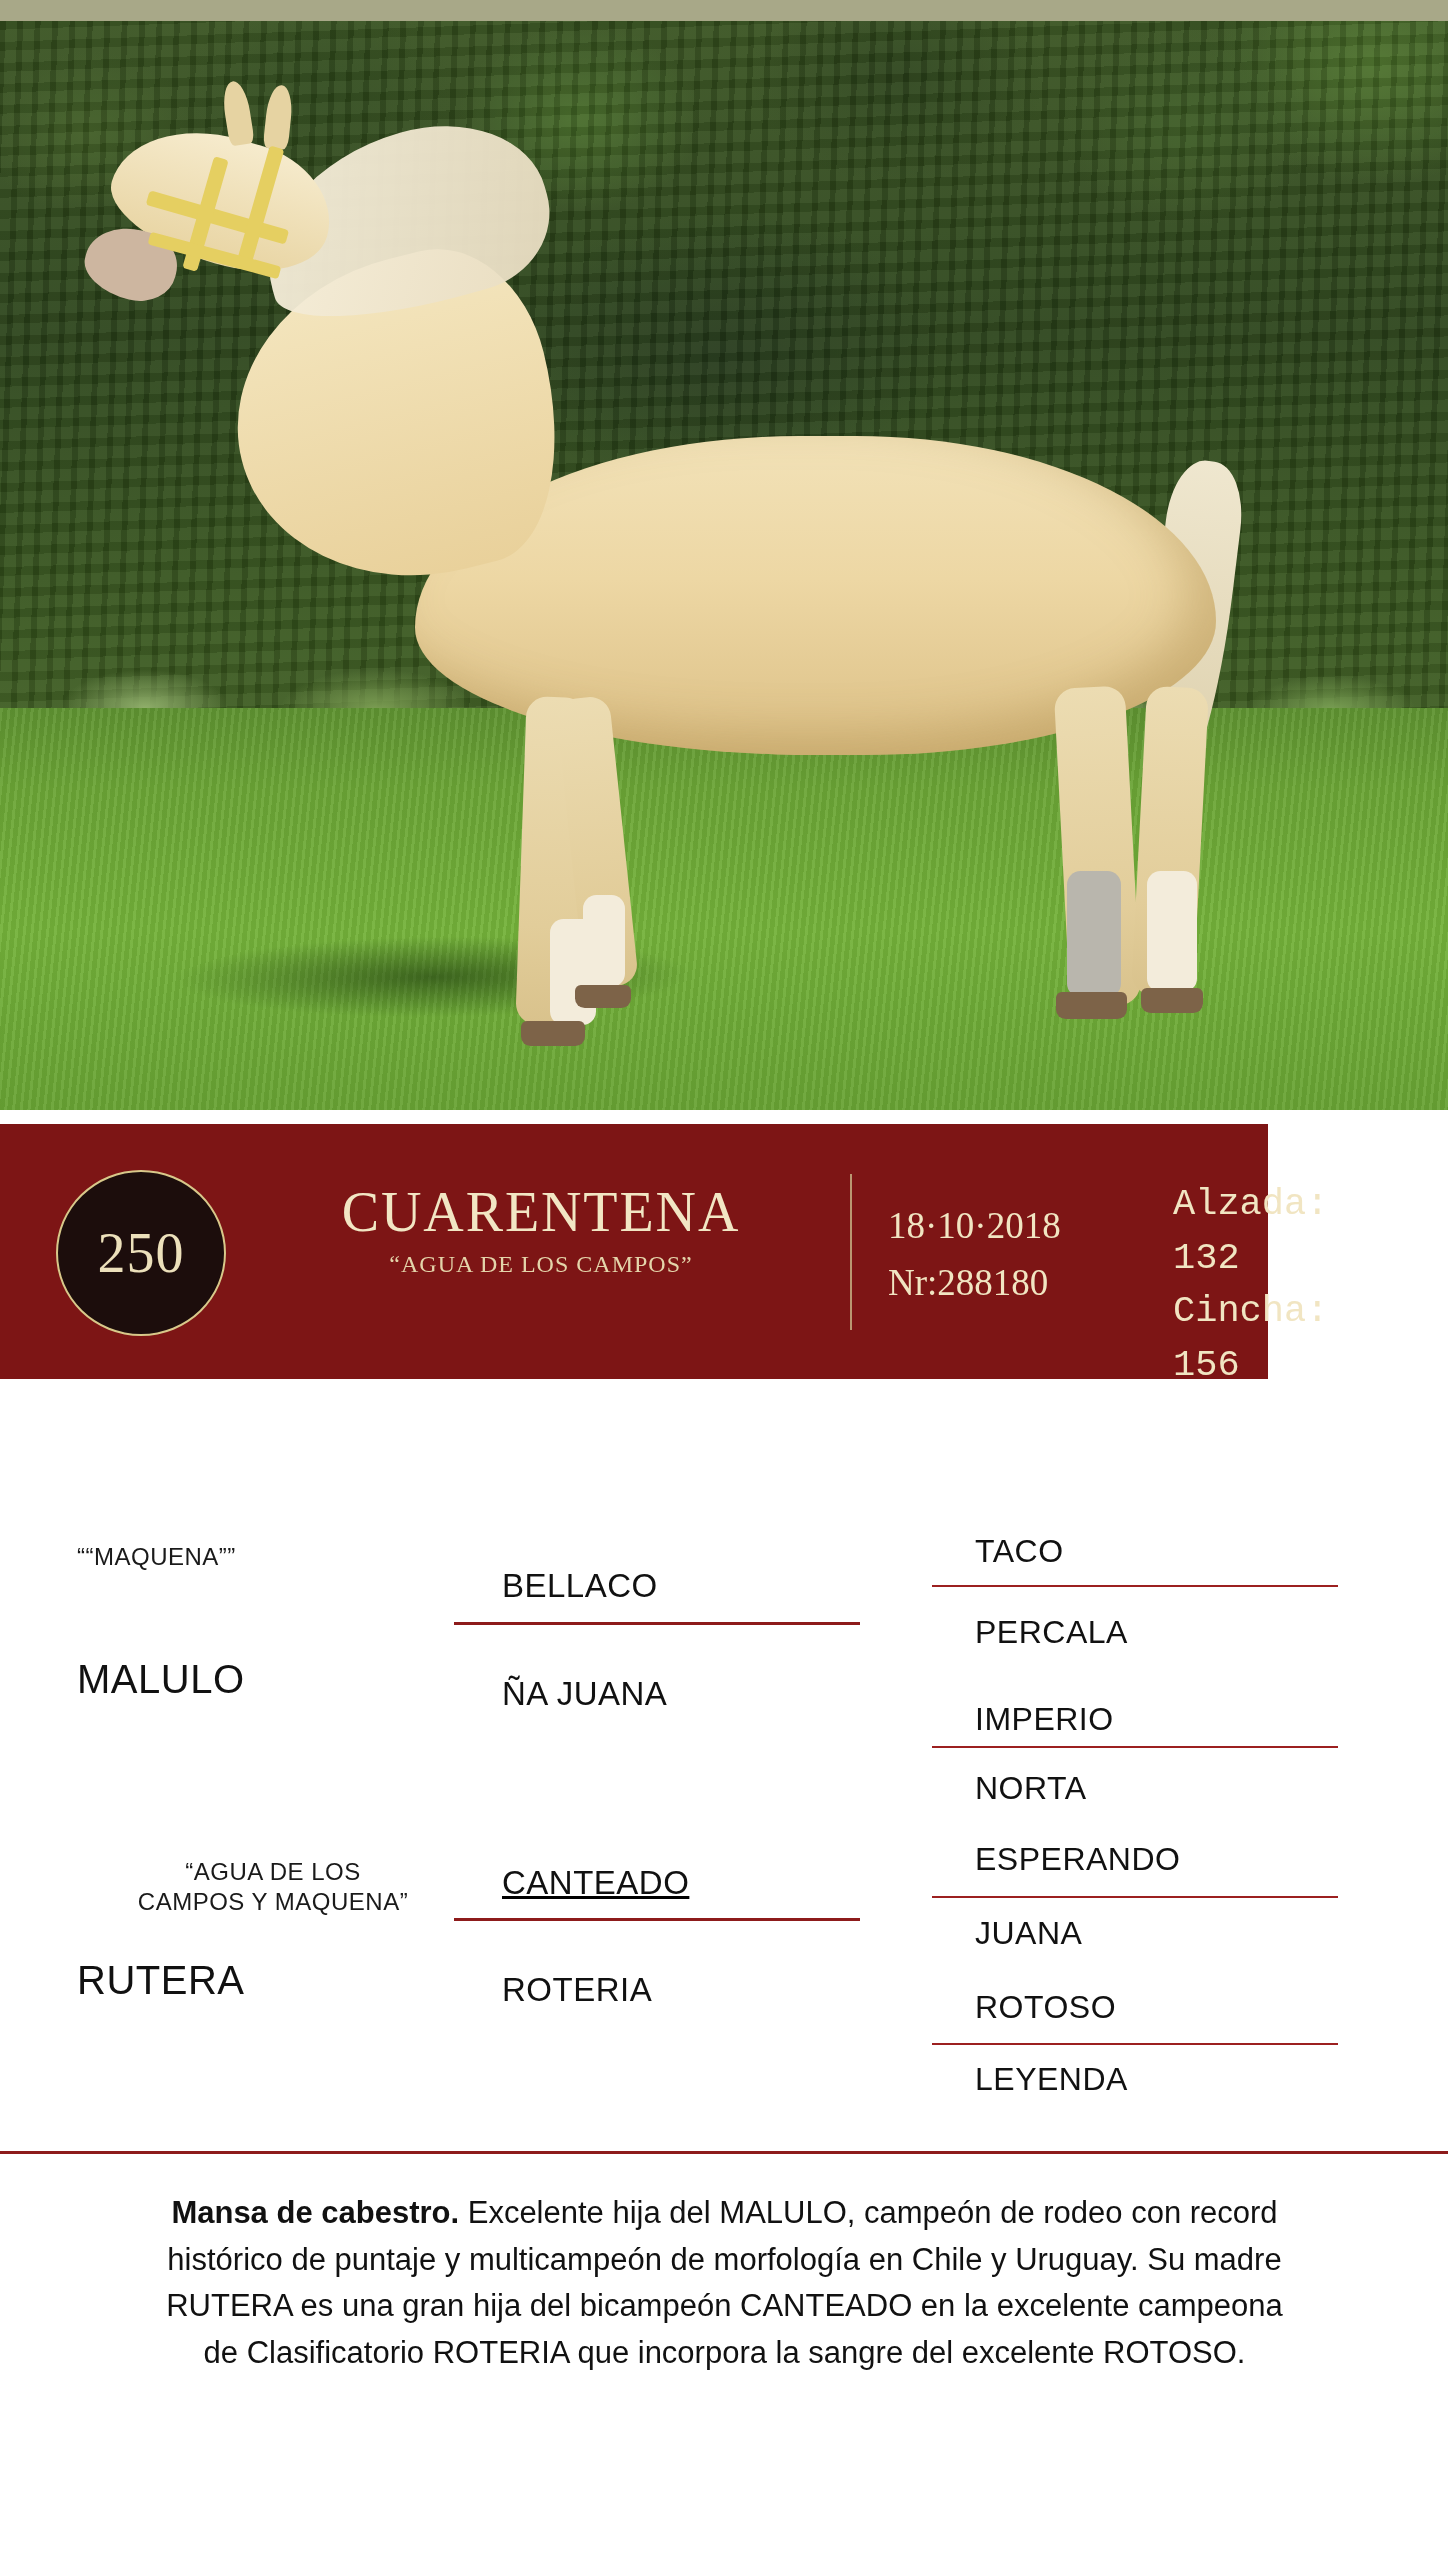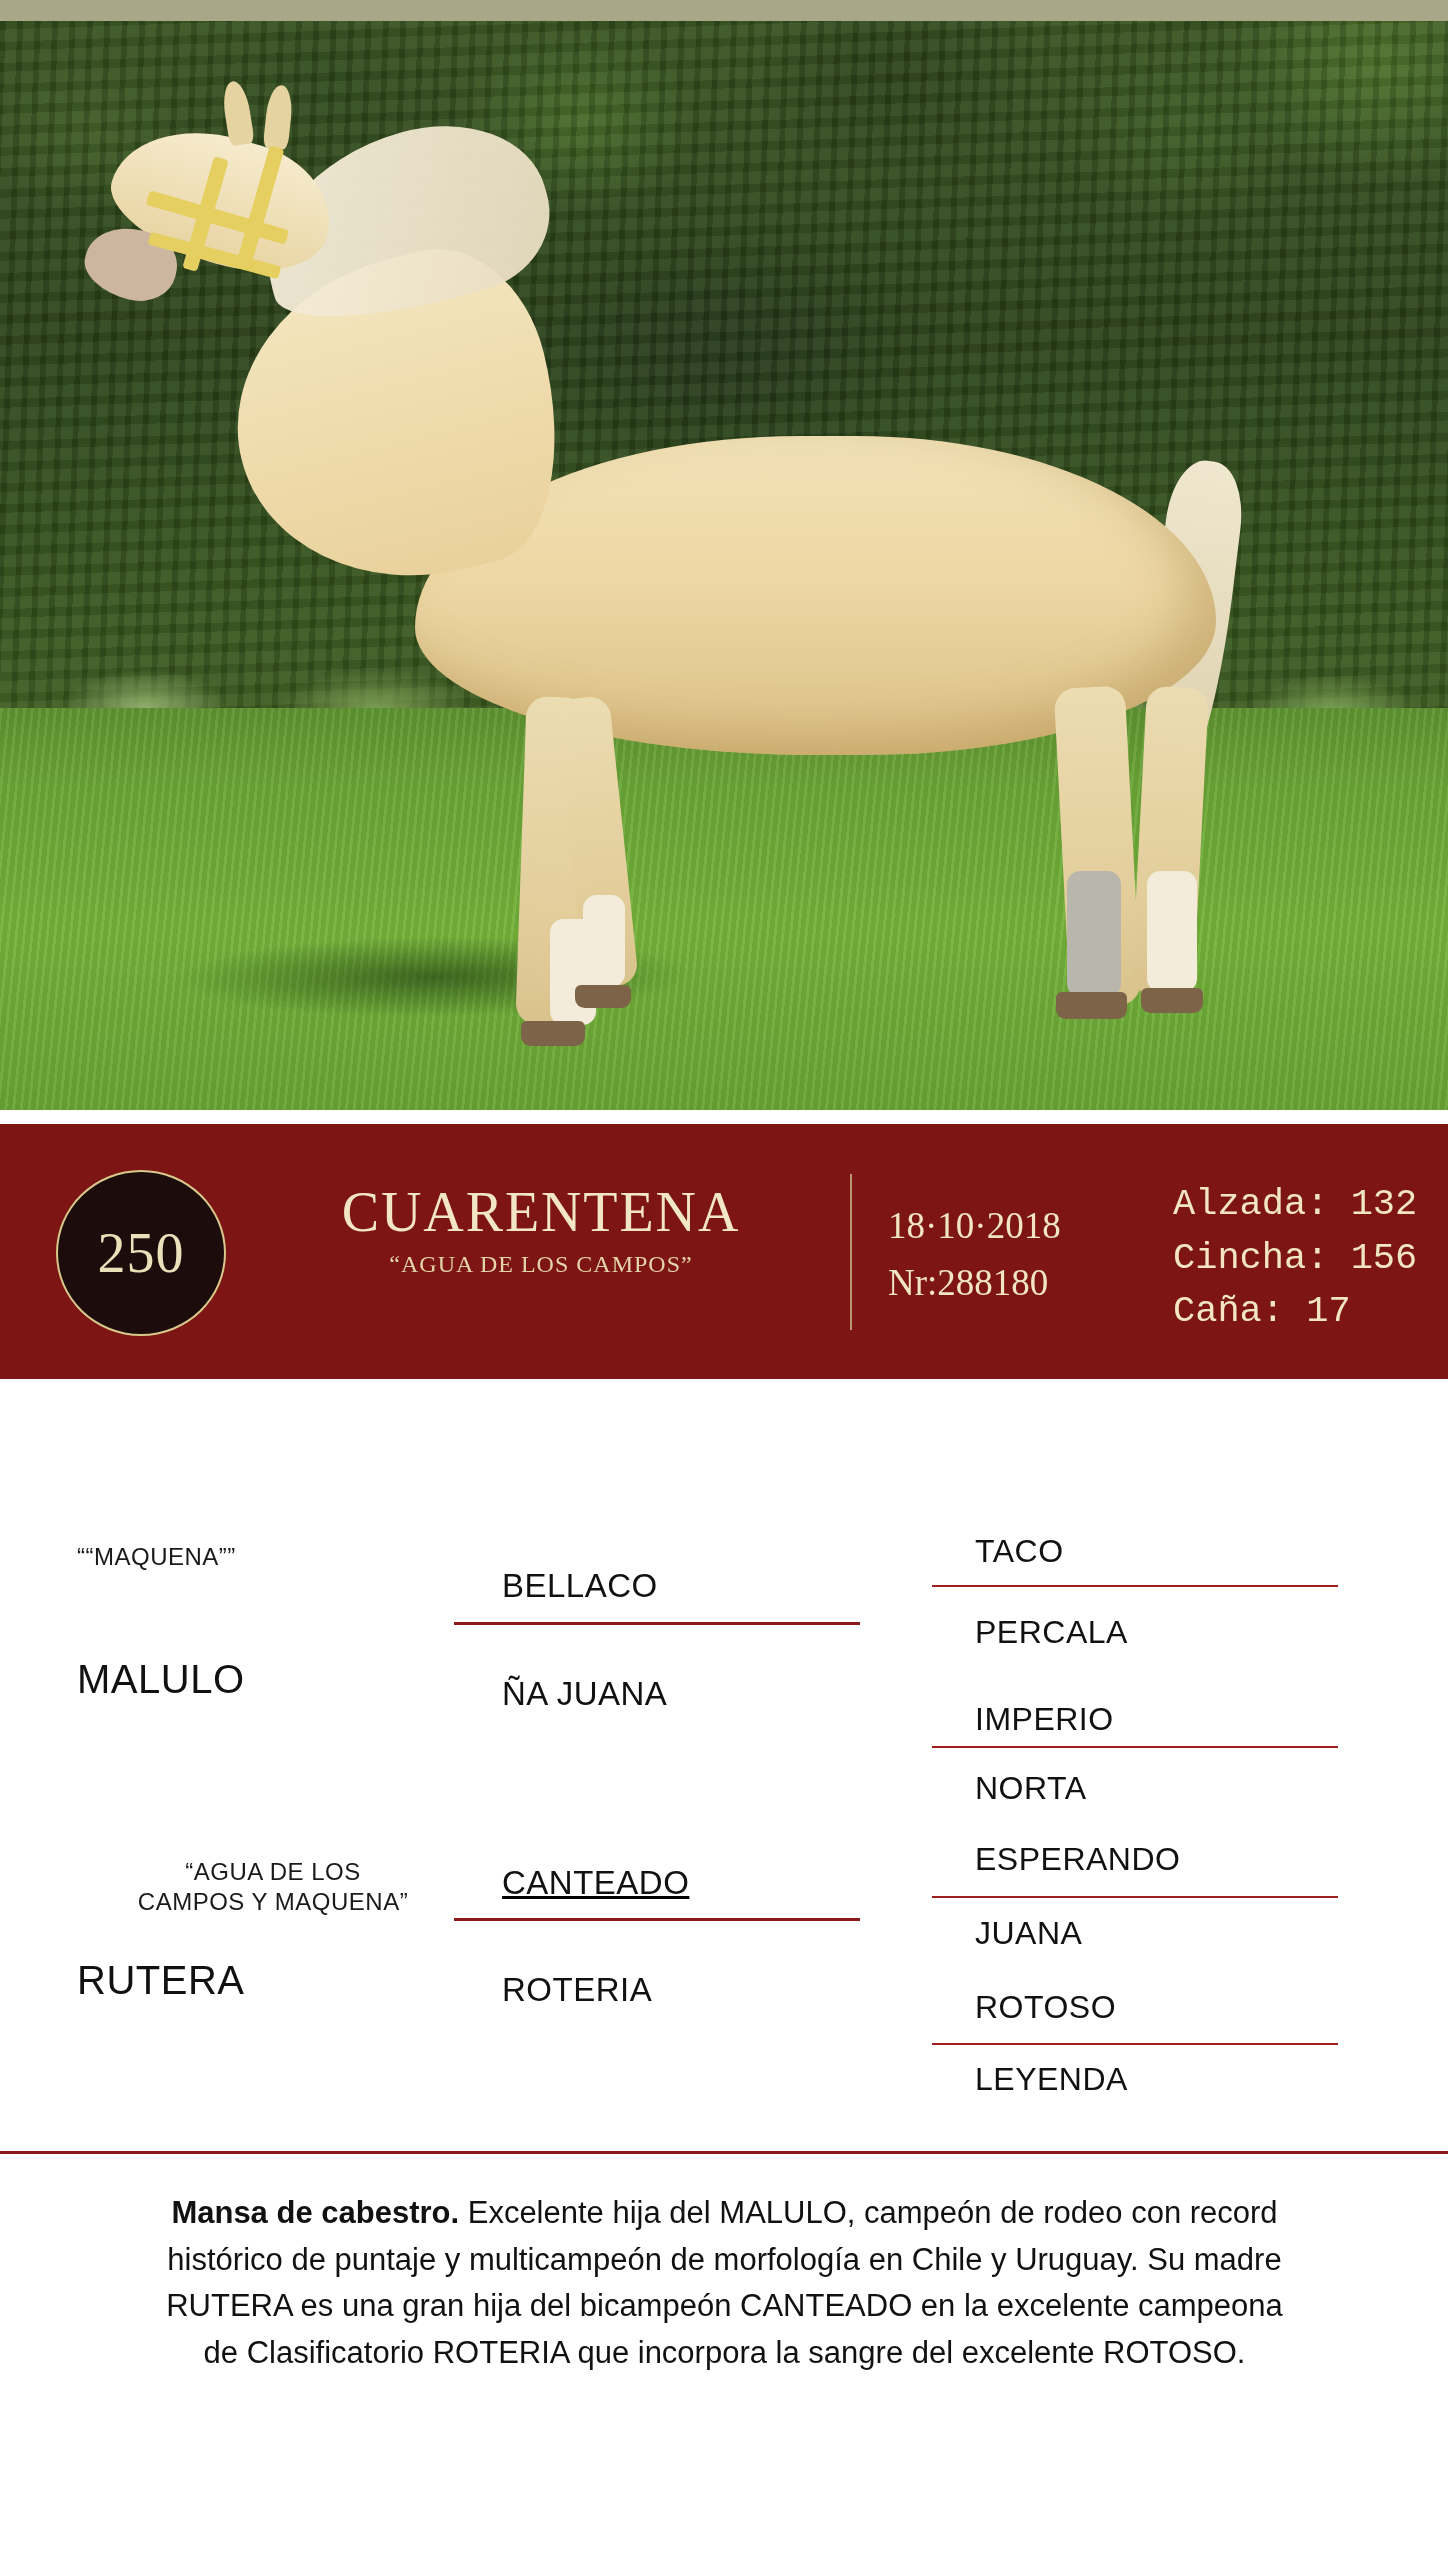--- a/index.html
+++ b/index.html
@@ -183,21 +183,21 @@
   }
   .hoof.a { left: 521px; top: 1000px; width: 64px; height: 25px; }
   .hoof.b { left: 575px; top: 964px; width: 56px; height: 23px; }
   .hoof.c { left: 1056px; top: 971px; width: 71px; height: 27px; }
   .hoof.d { left: 1141px; top: 967px; width: 62px; height: 25px; }
 
   
   .info-bar {
     position: absolute;
     left: 0; top: 1124px;
-    width: 1448px;
+    width: 1268px;
     height: 255px;
     background: #7d1515;
     color: #f0e3c0;
   }
   .num-badge {
     position: absolute;
     left: 56px; top: 46px;
     width: 166px; height: 162px;
     border-radius: 50%;
     border: 2.9px solid #d8c88a;

